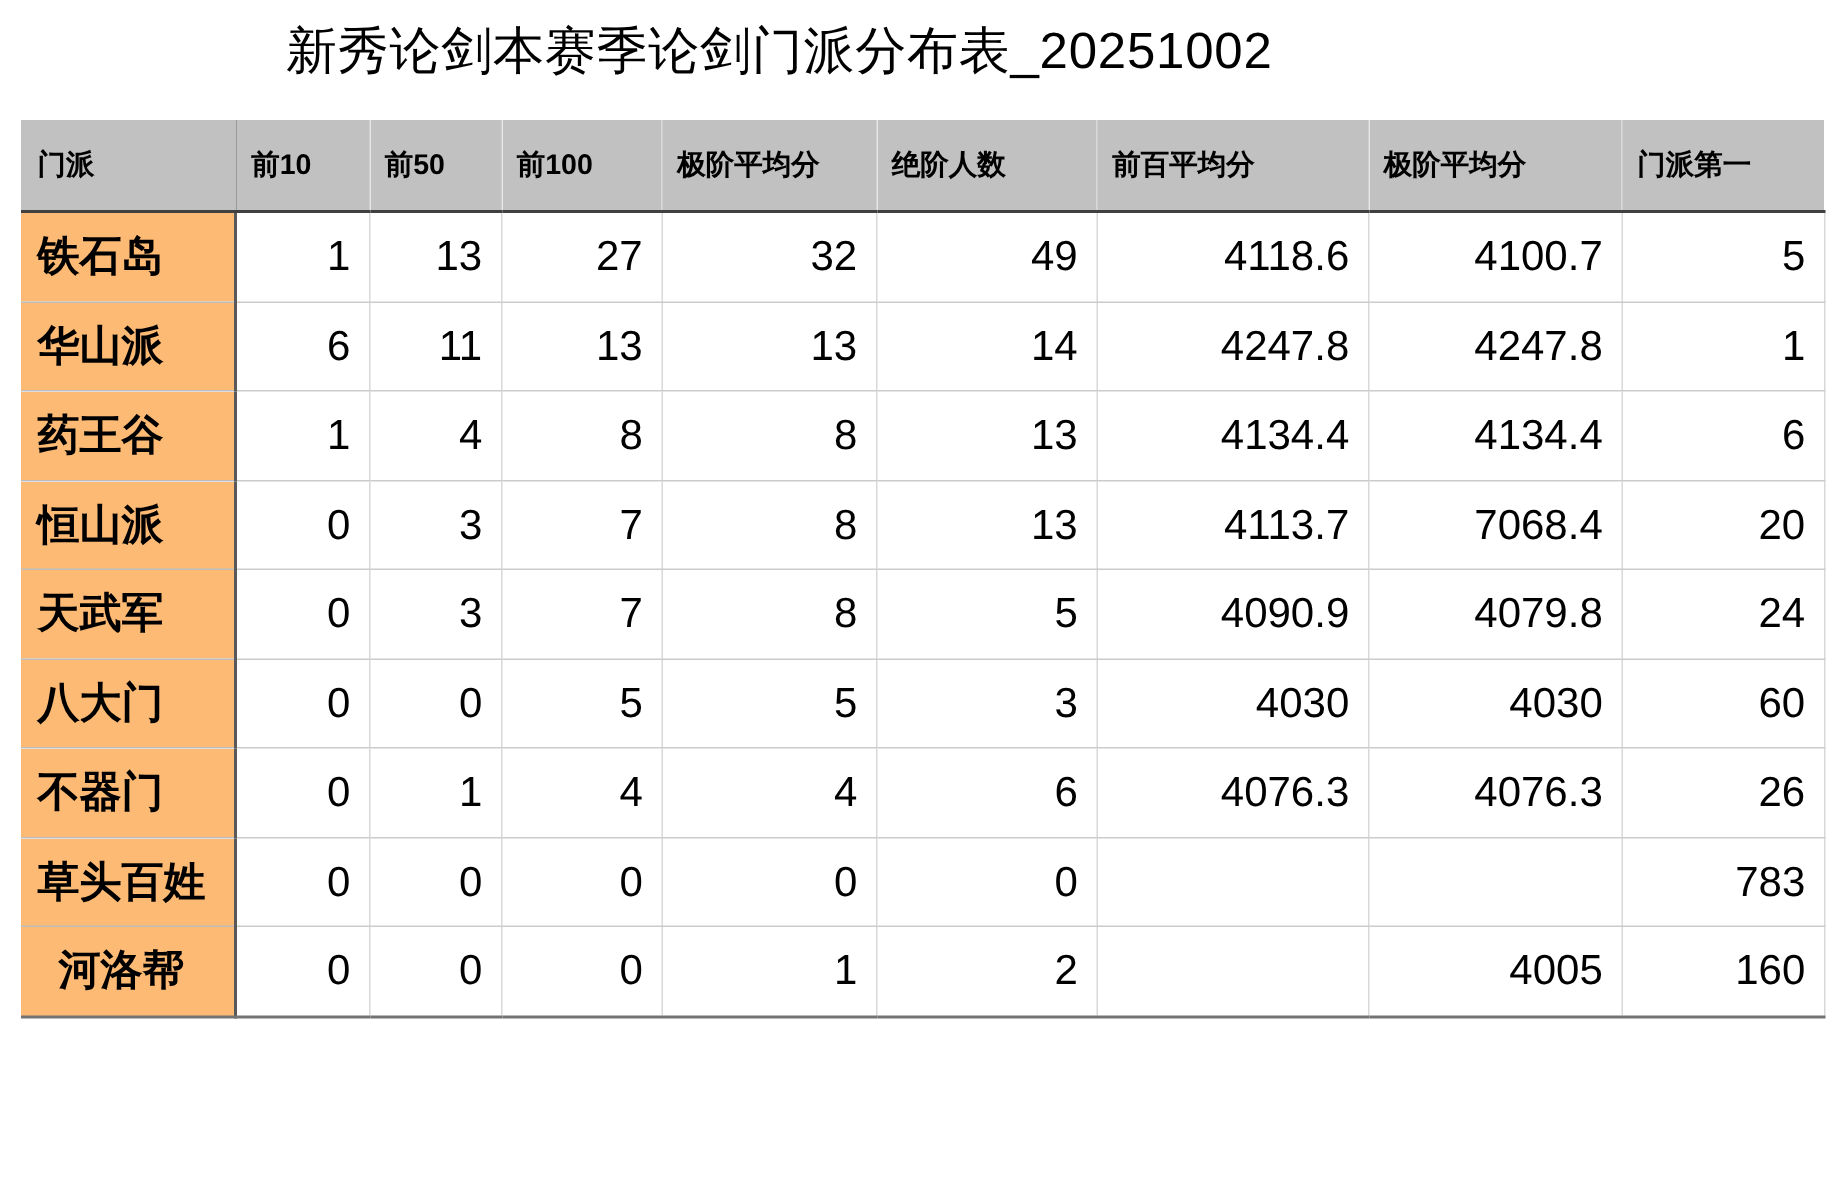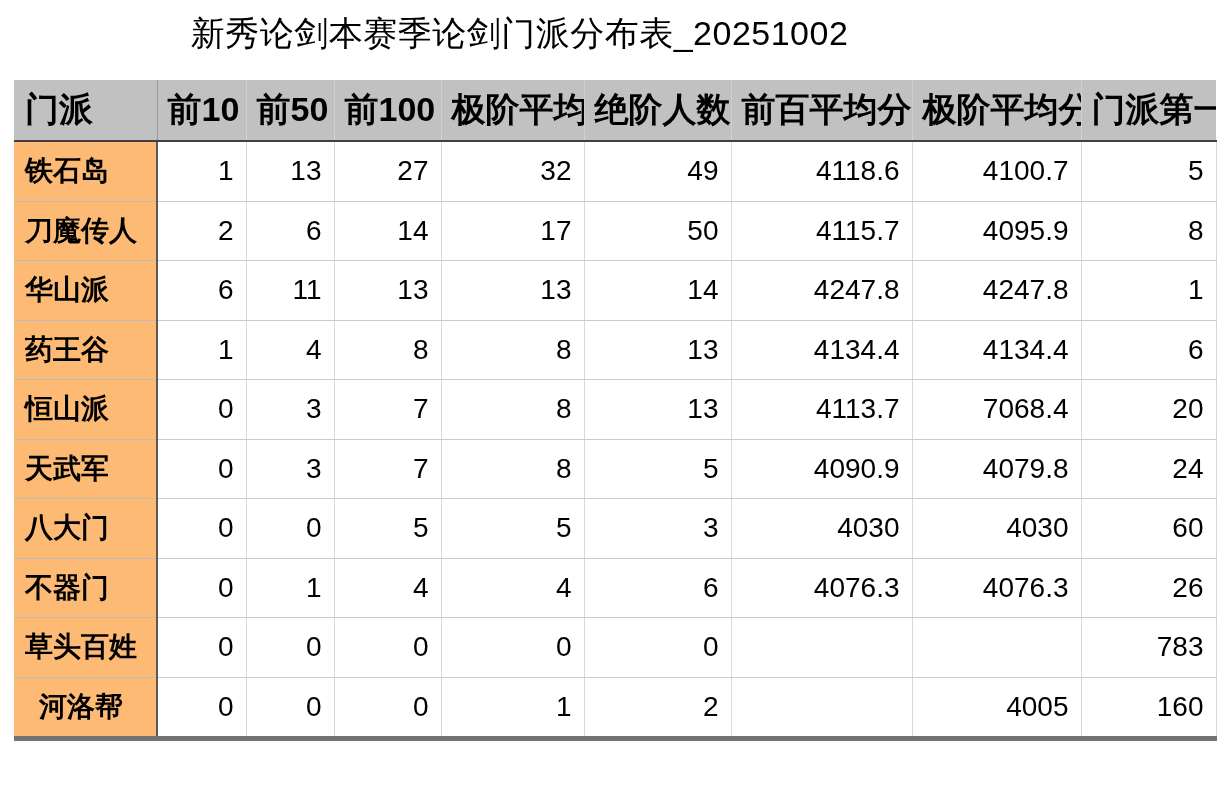--- a/index.html
+++ b/index.html
@@ -30,21 +30,21 @@
     position: absolute;
     left: 14px;
     top: 80px;
     width: 1202px;
     border-collapse: collapse;
     table-layout: fixed;
   }
   table.sect-table th {
     background: #c1c1c1;
     height: 60px;
-    font-size: 34px;
+    font-size: 19px;
     font-weight: bold;
     text-align: left;
     vertical-align: middle;
     padding: 0 0 0 10px;
     border-right: 1px solid #d0d0d0;
     border-bottom: 2px solid #404040;
     overflow: hidden;
     white-space: nowrap;
   }
   table.sect-table th:first-child {
@@ -68,21 +68,21 @@
   }
   table.sect-table td.sect-cell {
     background: #fdba74;
     font-weight: bold;
     text-align: left;
     padding: 0 0 0 11px;
     border-right: 2px solid #595959;
     border-bottom: 1px solid #bdbdbd;
   }
   table.sect-table tr:last-child td {
-    border-bottom: 5px solid #737373;
+    border-bottom: 2px solid #737373;
     padding-left: 25px;
   }
 </style>
 </head>
 <body>
 
 <div class="page-title">新秀论剑本赛季论剑门派分布表_20251002</div>
 
 <table class="sect-table">
   <colgroup>
@@ -115,31 +115,20 @@
         <td>1</td>
         <td>13</td>
         <td>27</td>
         <td>32</td>
         <td>49</td>
         <td>4118.6</td>
         <td>4100.7</td>
         <td>5</td>
       </tr>
       <tr>
-        <td class="sect-cell">刀魔传人</td>
-        <td>2</td>
-        <td>6</td>
-        <td>14</td>
-        <td>17</td>
-        <td>50</td>
-        <td>4115.7</td>
-        <td>4095.9</td>
-        <td>8</td>
-      </tr>
-      <tr>
         <td class="sect-cell">华山派</td>
         <td>6</td>
         <td>11</td>
         <td>13</td>
         <td>13</td>
         <td>14</td>
         <td>4247.8</td>
         <td>4247.8</td>
         <td>1</td>
       </tr>

